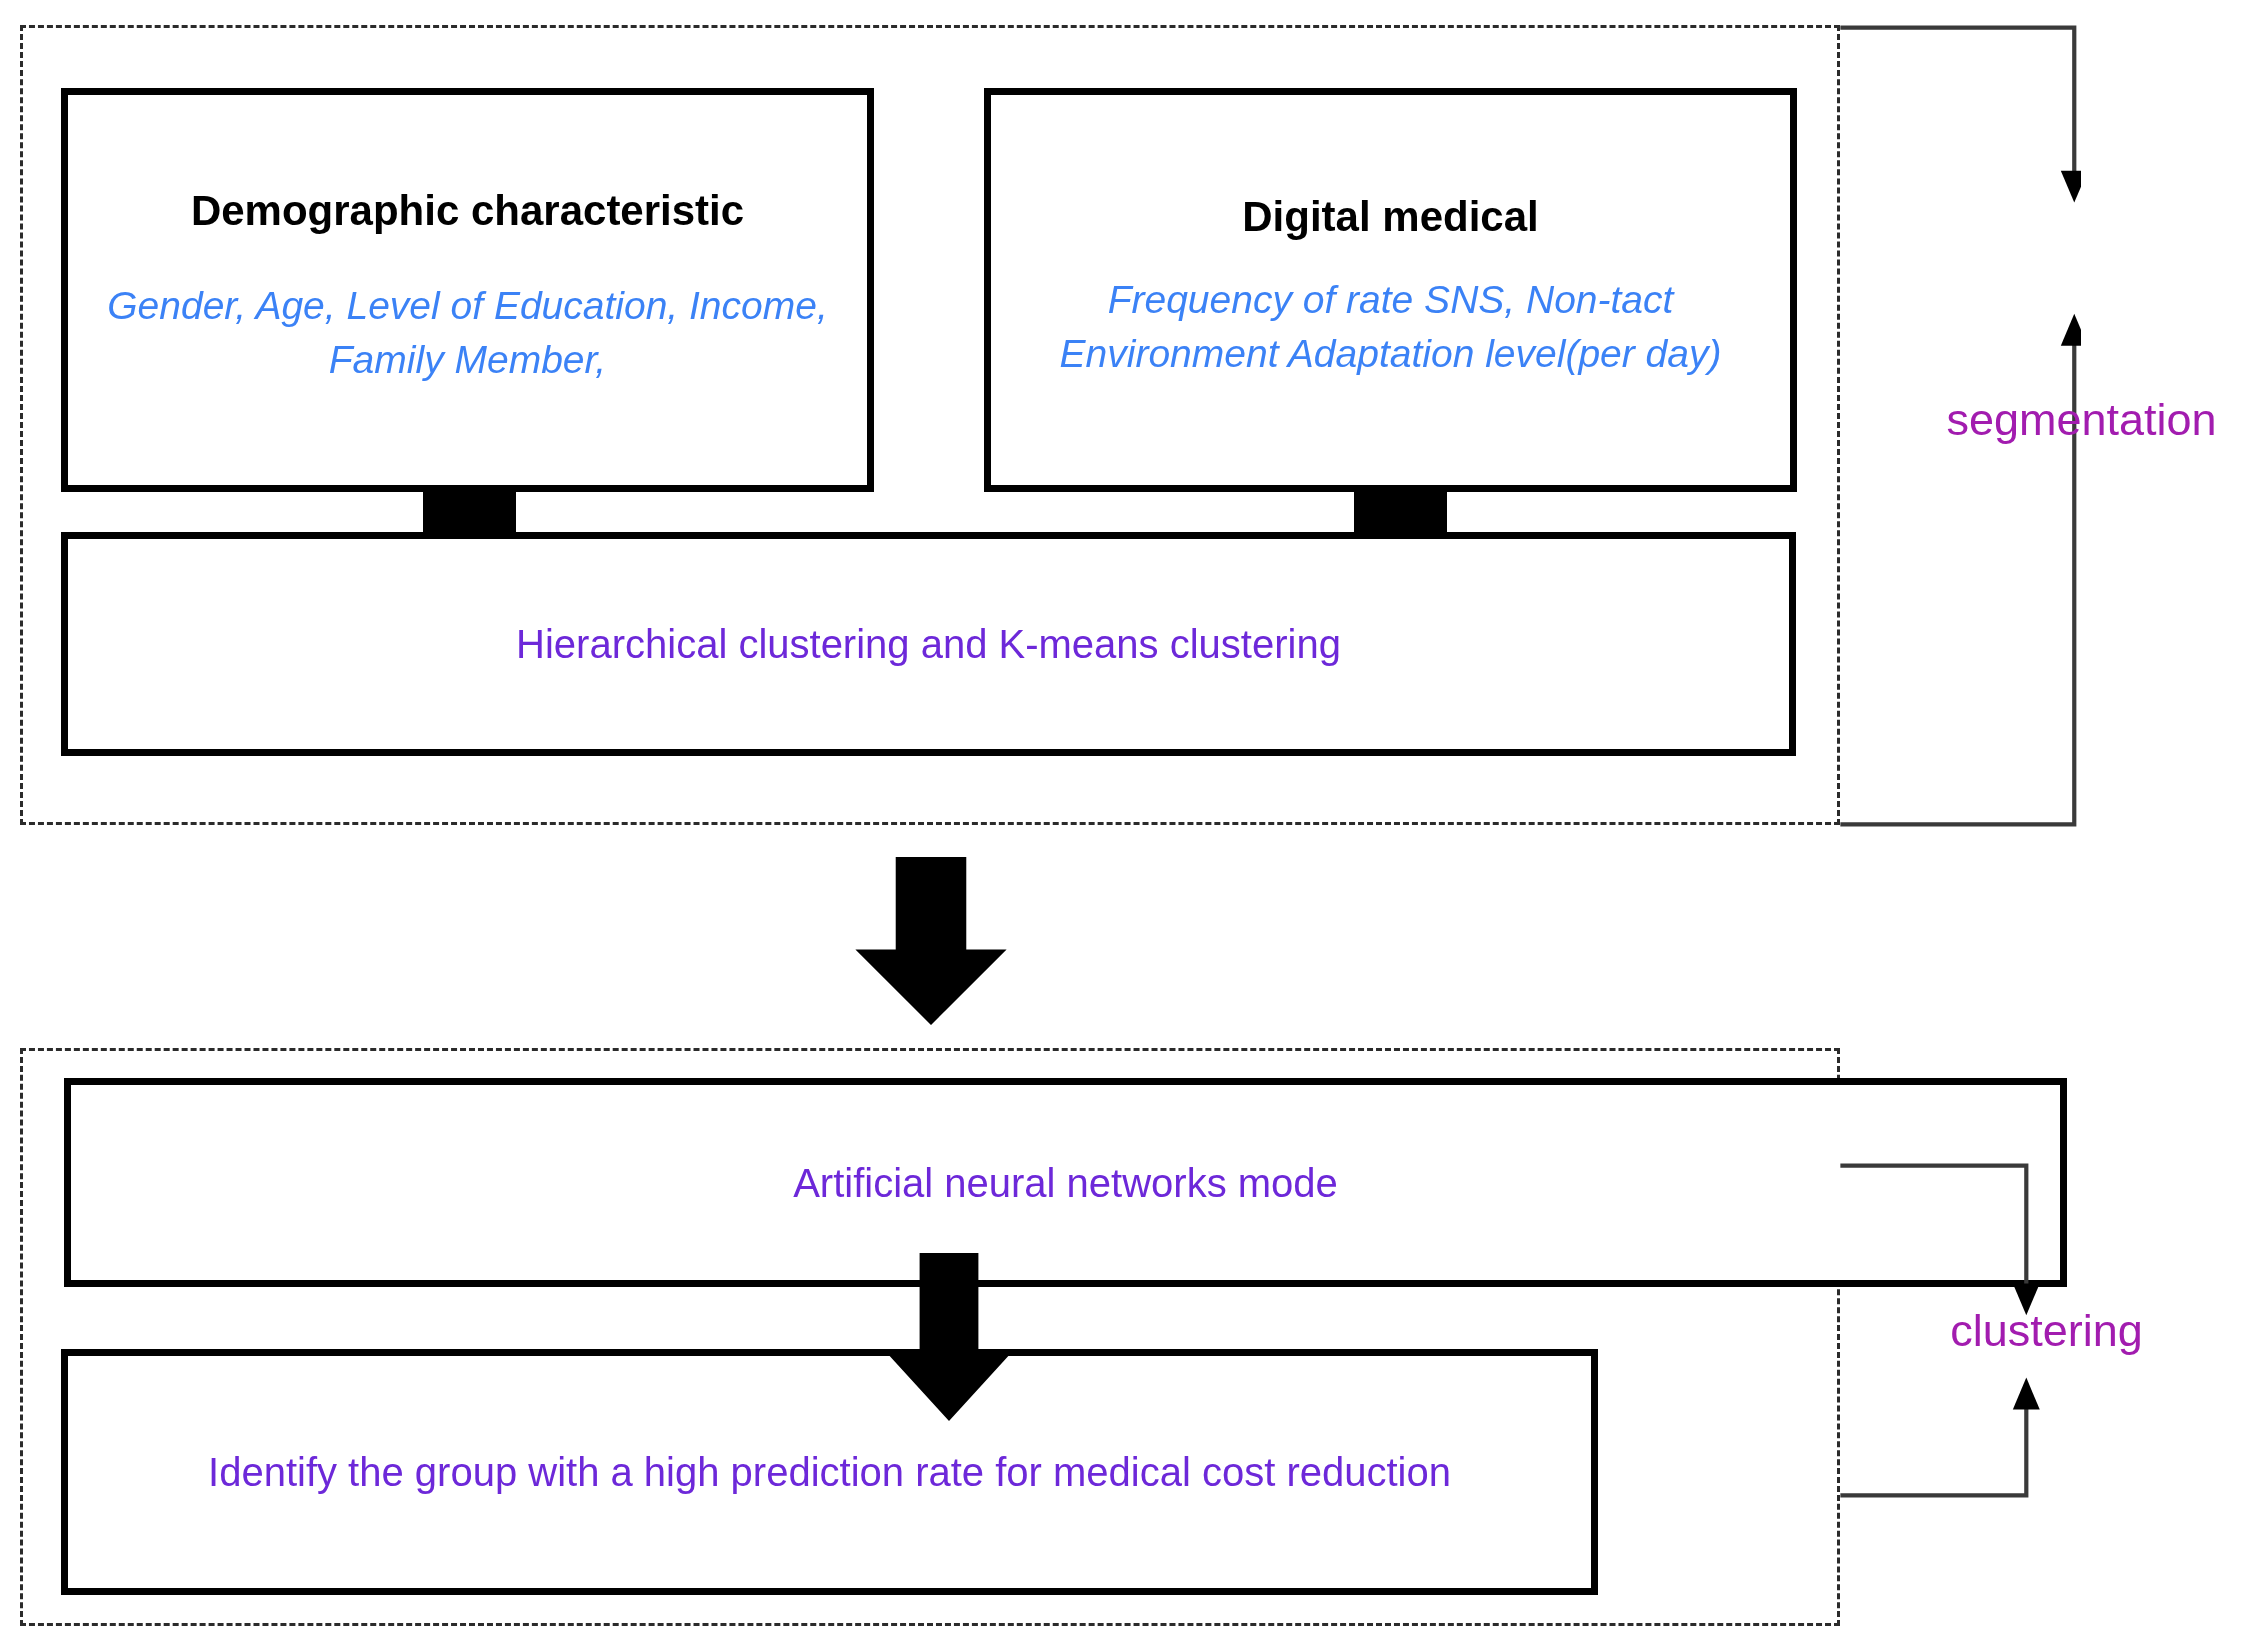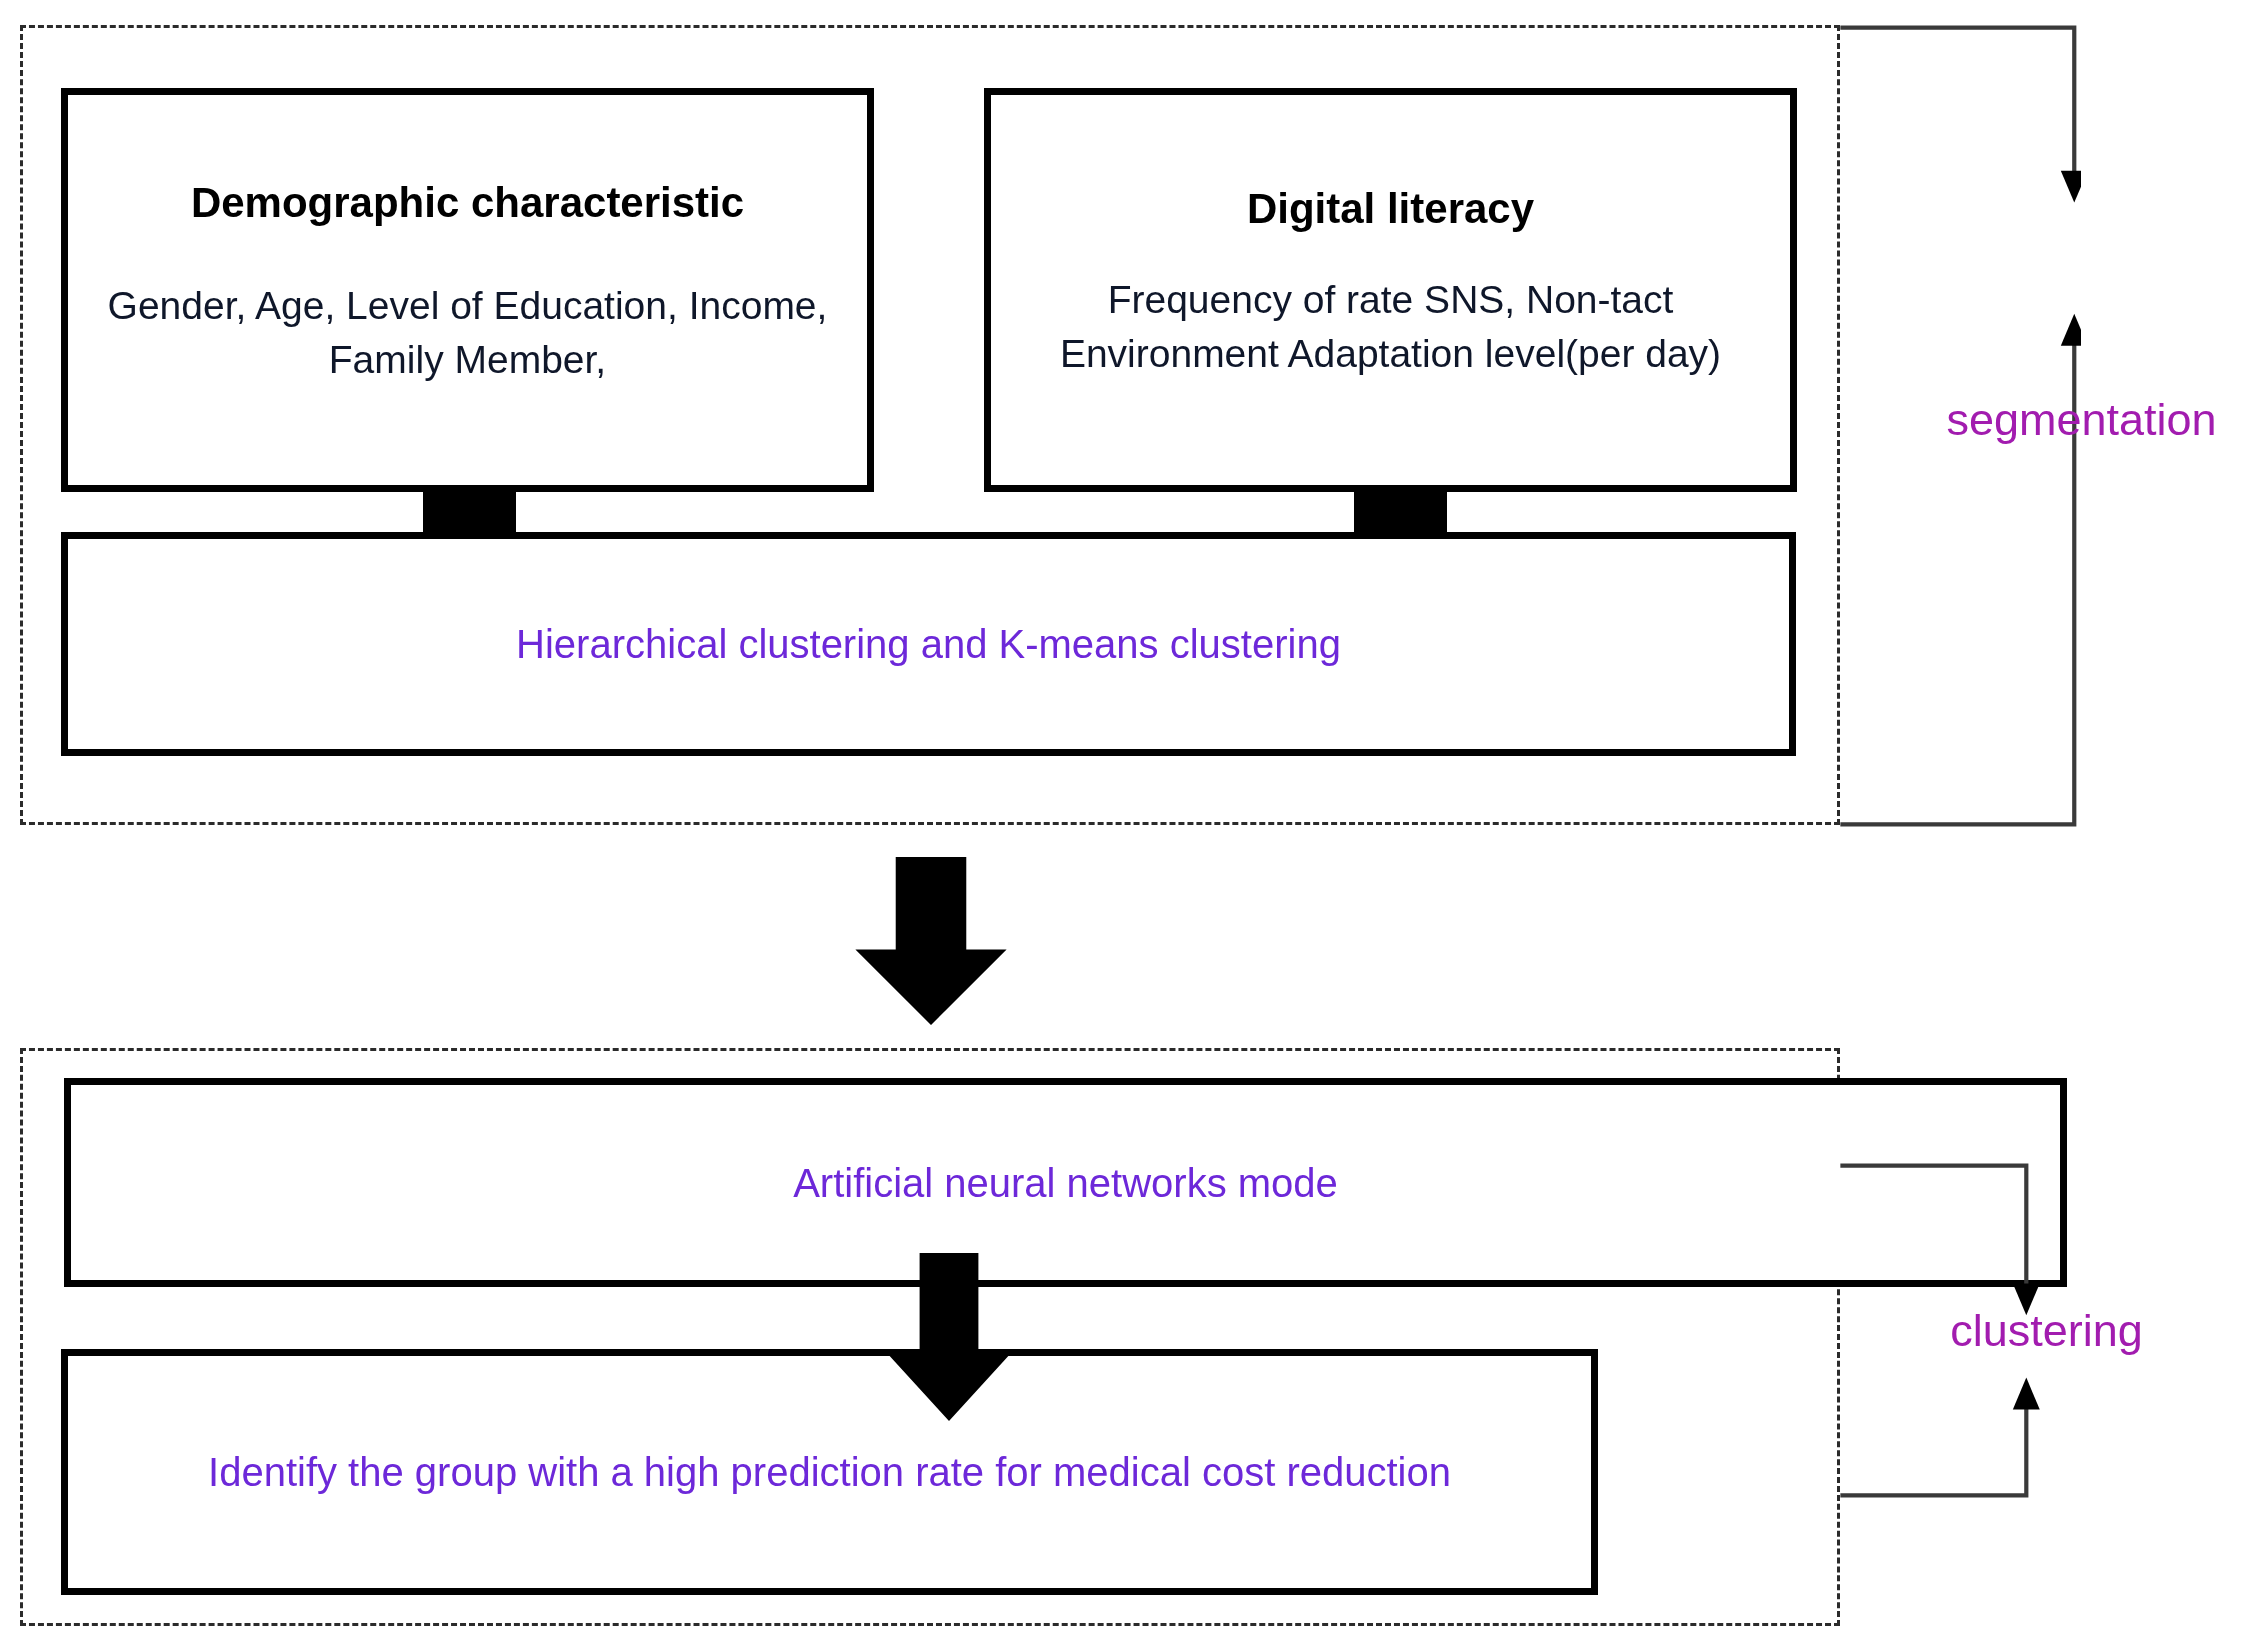--- a/index.html
+++ b/index.html
@@ -39,23 +39,24 @@
   .box-title {
     font-weight: bold;
     font-size: 42px;
     line-height: 1.25;
     color: #000000;
     margin: 0 0 22px 0;
   }
   .box-body {
     font-size: 39px;
     line-height: 1.38;
-    color: #0f172a;
-    margin: 16px;
+    color: #3b82f6;
+    margin: 8px;
     padding: 0 22px;
+    font-style: italic;
   }
   .box-single {
     font-size: 40px;
     line-height: 1.3;
     color: #6d28d9;
     margin: 0;
     padding: 0 20px;
   }
 
   
@@ -92,21 +93,21 @@
 <div id="canvas">
 
   <div class="dashed-frame" style="left:20px; top:25px; width:1820px; height:800px;"></div>
 
   <div class="solid-box" style="left:61px; top:88px; width:813px; height:404px;gap:12px;">
     <div class="box-title">Demographic characteristic</div>
     <div class="box-body">Gender, Age, Level of Education, Income, Family Member,</div>
   </div>
 
   <div class="solid-box" style="left:984px; top:88px; width:813px; height:404px;">
-    <div class="box-title">Digital literacy</div>
+    <div class="box-title">Digital medical</div>
     <div class="box-body">Frequency of rate SNS, Non-tact Environment Adaptation level(per day)</div>
   </div>
 
   <div class="connector-block" style="left:423px; top:485px; width:93px; height:56px;"></div>
   <div class="connector-block" style="left:1354px; top:485px; width:93px; height:56px;"></div>
 
   <div class="solid-box" style="left:61px; top:532px; width:1735px; height:224px;">
     <div class="box-single">Hierarchical clustering and K-means clustering</div>
   </div>
 

